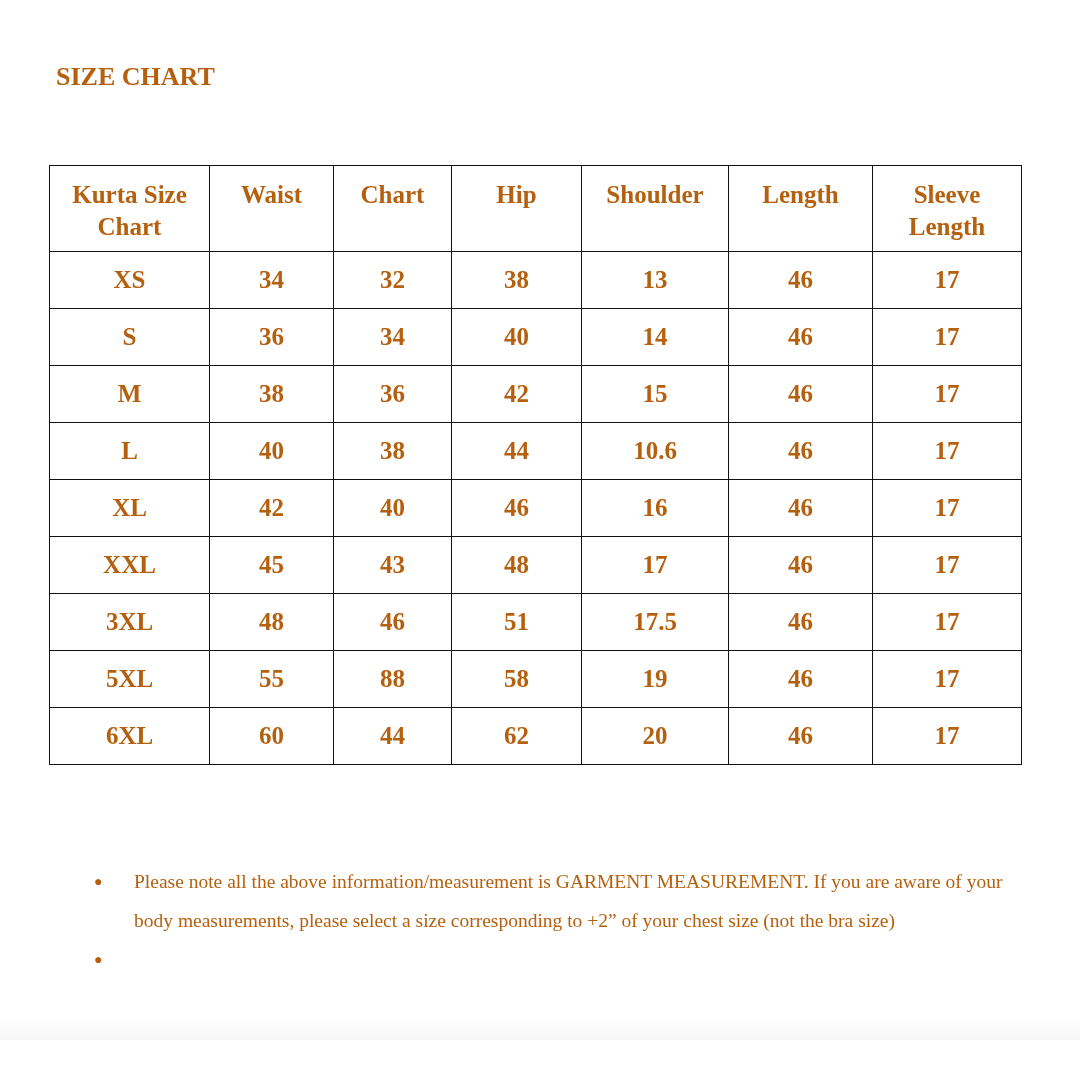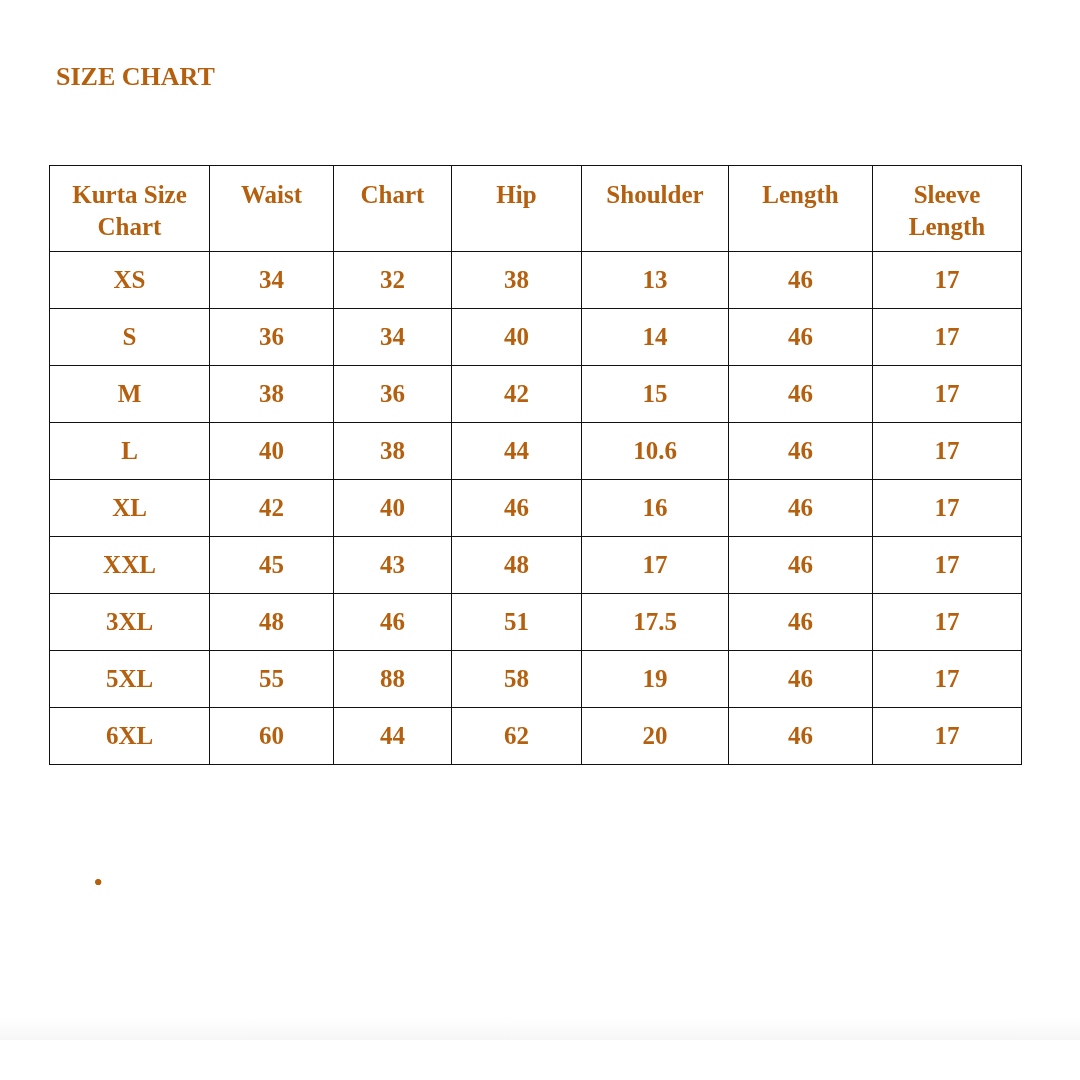--- a/index.html
+++ b/index.html
@@ -141,19 +141,20 @@
         <td>20</td>
         <td>46</td>
         <td>17</td>
       </tr>
     </tbody>
 </table>
 
 <ul class="notes">
   <li>
     <span class="bullet">●</span>
+    <span>Please note all the above information/measurement is GARMENT MEASUREMENT. If you are aware of your body measurements, please select a size corresponding to +2” of your chest size (not the bra size)</span>
   </li>
   <li>
     <span class="bullet">●</span>
   </li>
 </ul>
 
 <div class="bottom-fade"></div>
 
 </body></html>

